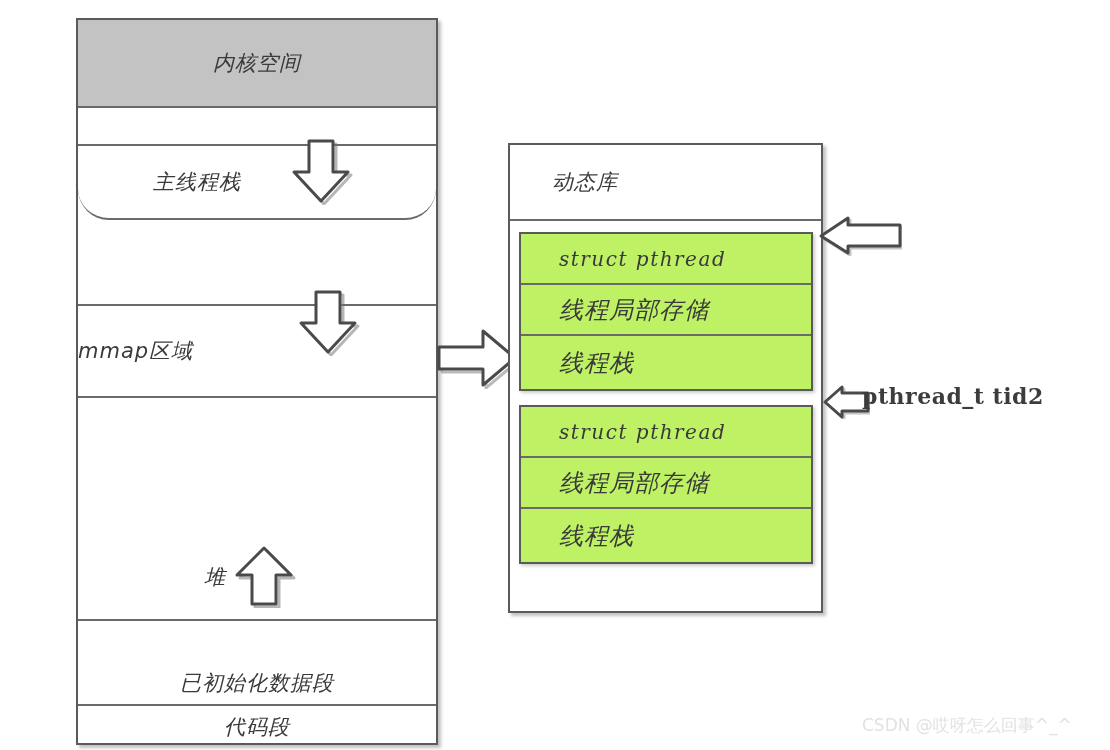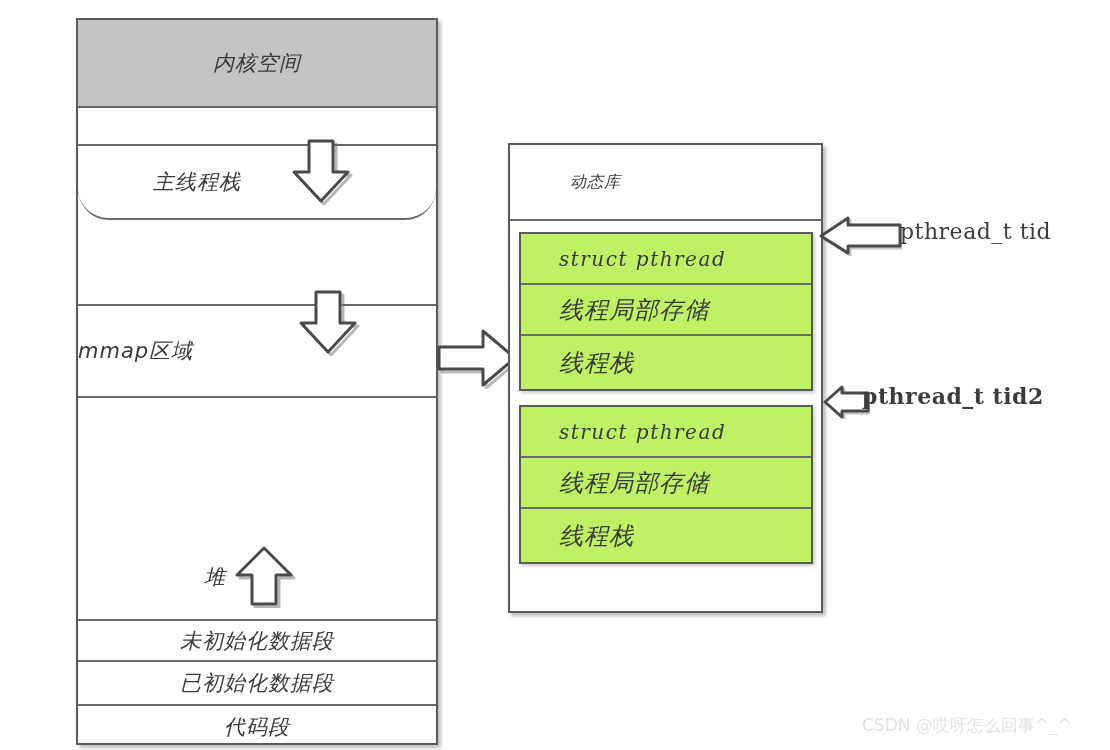--- a/index.html
+++ b/index.html
@@ -125,21 +125,21 @@
     left: 0;
     top: 0;
     width: 100%;
     height: 76px;
     box-sizing: border-box;
     border-bottom: 2px solid #6a6a6a;
     display: flex;
     align-items: center;
     padding-left: 42px;
   }
-  #dynlib-title .addr-label { font-size: 16px; margin-left: 18px; }
+  #dynlib-title .addr-label { font-size: 21px; }
 
   .thread-block {
     position: absolute;
     left: 9px;
     width: 294px;
     box-sizing: border-box;
     border: 2px solid #5a5a5a;
     background: #bef264;
     box-shadow: 2px 2px 3px rgba(130,130,130,0.4);
   }
@@ -212,23 +212,20 @@
     <div class="addr-row" id="row-gap2"></div>
 
     <div class="addr-row" id="row-mmap">
       <span class="addr-label">mmap区域</span>
     </div>
 
     <div class="addr-row" id="row-heap">
       <span class="addr-label">堆</span>
     </div>
 
-    <div class="addr-row" id="row-bss">
-      <span class="addr-label">未初始化数据段</span>
-    </div>
 
     <div class="addr-row" id="row-data">
       <span class="addr-label">已初始化数据段</span>
     </div>
 
     <div class="addr-row no-rule" id="row-text">
       <span class="addr-label">代码段</span>
     </div>
   </div>
 
@@ -290,21 +287,20 @@
       </div>
     </div>
   </div>
 
   <svg class="arrow-svg" style="left:818px; top:216px;" width="84" height="40" viewBox="0 0 84 40">
     <g>
       <path d="M82 9 L30 9 L30 2 L3 20 L30 37 L30 30 L82 30 Z" fill="#ffffff" stroke="#808080" stroke-width="3" stroke-linejoin="round" transform="translate(2,2)" opacity="0.45"></path>
       <path d="M82 9 L30 9 L30 2 L3 20 L30 37 L30 30 L82 30 Z" fill="#ffffff" stroke="#4a4a4a" stroke-width="3" stroke-linejoin="round"></path>
     </g>
   </svg>
-  <div class="tid-label" id="tid-label-1">pthread_t tid</div>
 
   <svg class="arrow-svg" style="left:822px; top:385px;" width="48" height="34" viewBox="0 0 48 34">
     <g>
       <path d="M46 8 L20 8 L20 2 L3 17 L20 32 L20 26 L46 26 Z" fill="#ffffff" stroke="#808080" stroke-width="3" stroke-linejoin="round" transform="translate(2,2)" opacity="0.45"></path>
       <path d="M46 8 L20 8 L20 2 L3 17 L20 32 L20 26 L46 26 Z" fill="#ffffff" stroke="#4a4a4a" stroke-width="3" stroke-linejoin="round"></path>
     </g>
   </svg>
   <div class="tid-label" id="tid-label-2">pthread_t tid2</div>
 
   <div id="watermark">CSDN @哎呀怎么回事^_^</div>

